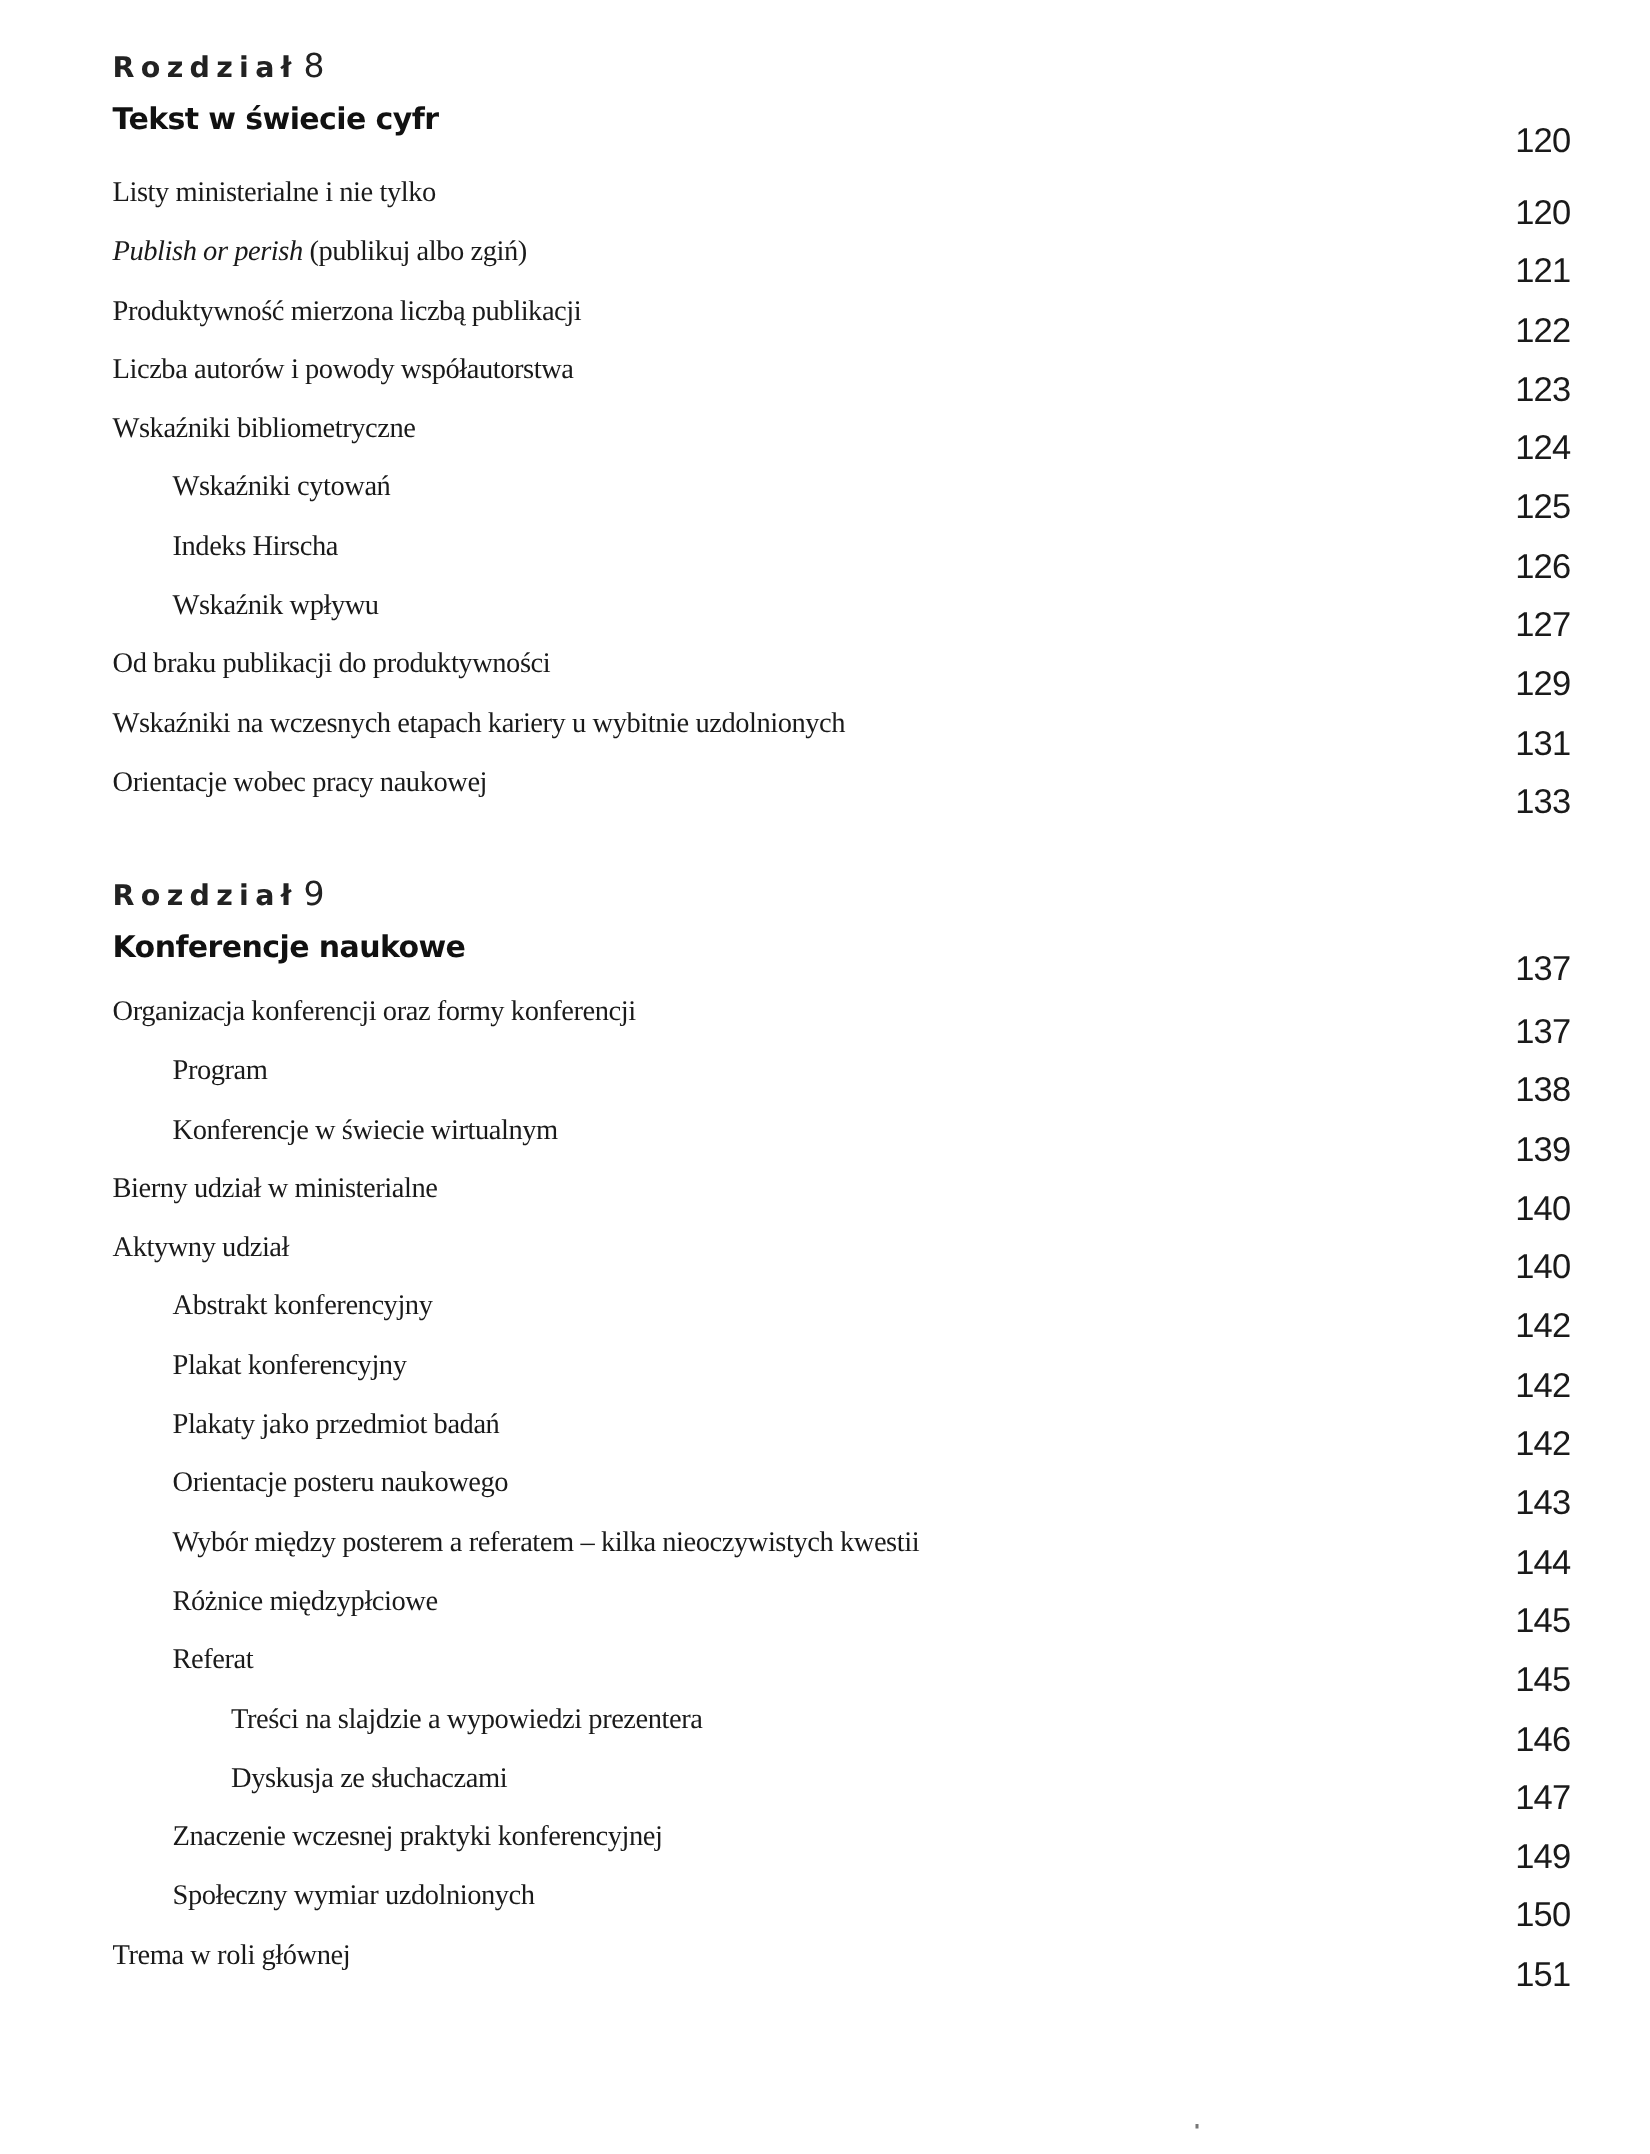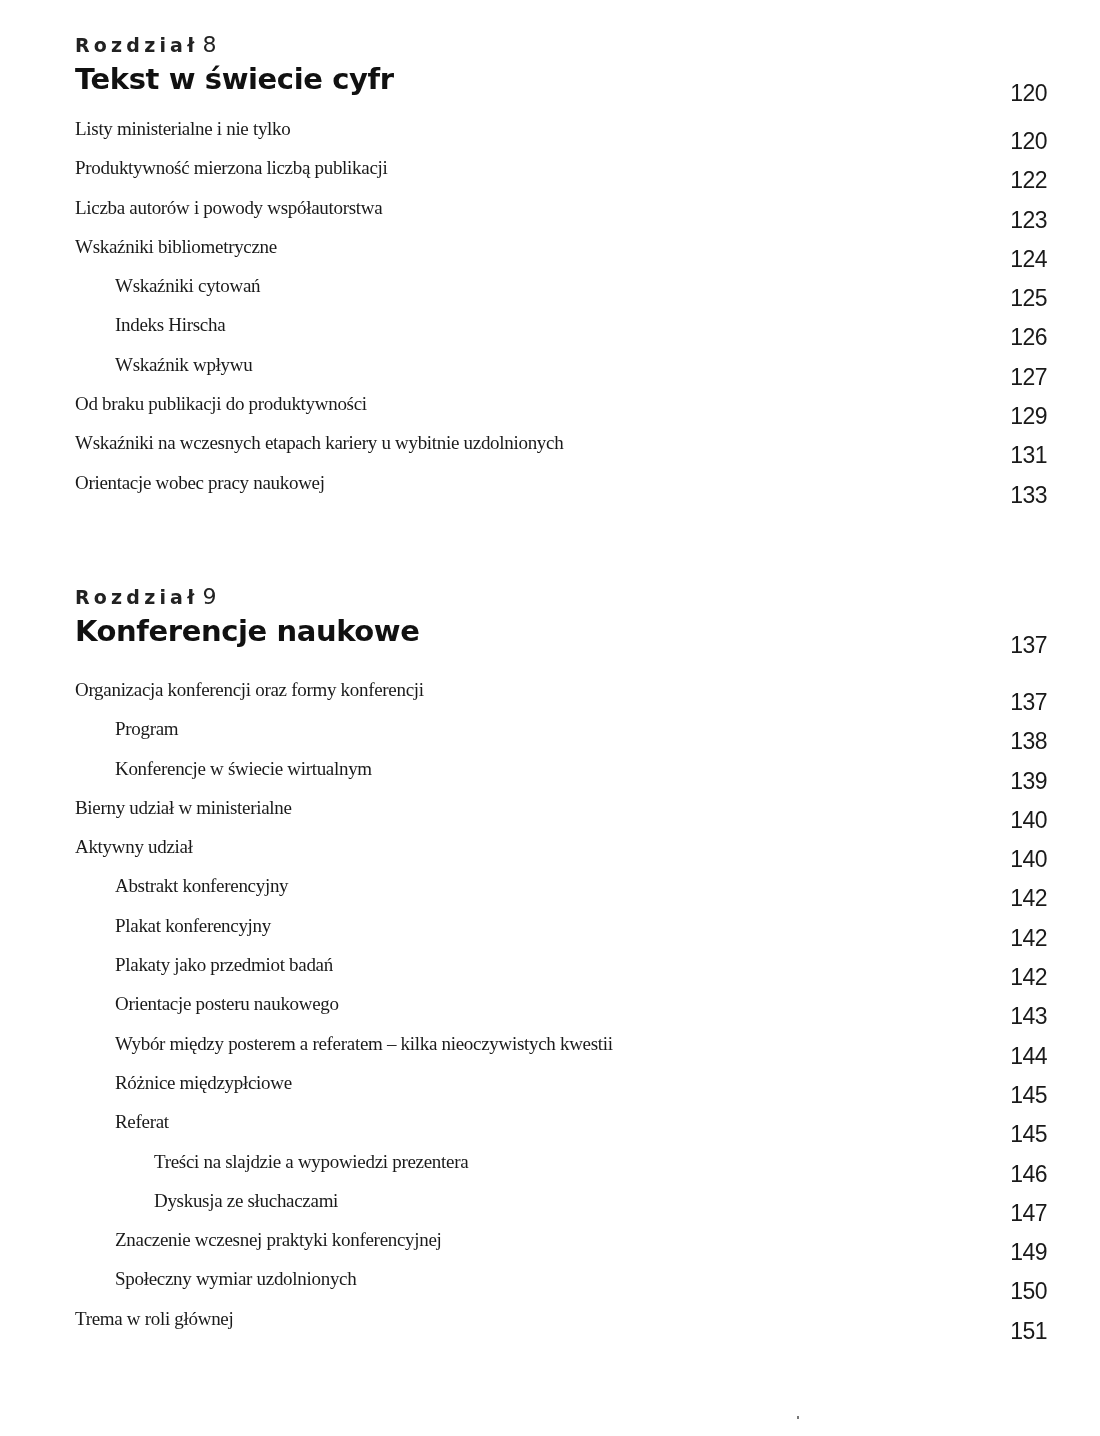--- a/index.html
+++ b/index.html
@@ -41,21 +41,21 @@
       font-weight: normal;
       margin-left: 4px;
     }
     .chapter-title-row {
       position: relative;
       height: 40px;
       margin-top: 2px;
     }
     .chapter-title {
       font-family: "DejaVu Sans", sans-serif;
-      font-size: 29px;
+      font-size: 20px;
       font-weight: bold;
       color: #111;
       line-height: 40px;
       letter-spacing: -0.4px;
     }
     .page-num {
       position: absolute;
       right: 0;
       top: 16px;
       font-family: Liberation Sans, sans-serif;
@@ -111,20 +111,24 @@
     <div class="chapter-title-row">
       <span class="chapter-title">Tekst w świecie cyfr</span>
       <span class="page-num">120</span>
     </div>
     <ul class="toc-list" style="margin-top:10px;">
       <li class="toc-entry level-1">
         <span class="label">Listy ministerialne i nie tylko</span>
         <span class="page-num">120</span>
       </li>
       <li class="toc-entry level-1">
+        <span class="label"><em>Publish or perish</em><span> (publikuj albo zgiń)</span></span>
+        <span class="page-num">121</span>
+      </li>
+      <li class="toc-entry level-1">
         <span class="label">Produktywność mierzona liczbą publikacji</span>
         <span class="page-num">122</span>
       </li>
       <li class="toc-entry level-1">
         <span class="label">Liczba autorów i powody współautorstwa</span>
         <span class="page-num">123</span>
       </li>
       <li class="toc-entry level-1">
         <span class="label">Wskaźniki bibliometryczne</span>
         <span class="page-num">124</span>
@@ -157,21 +161,21 @@
   </section>
 
   <section class="chapter" style="top:585px;">
     <div class="chapter-label">
       <span>Rozdział</span><span class="num">9</span>
     </div>
     <div class="chapter-title-row">
       <span class="chapter-title">Konferencje naukowe</span>
       <span class="page-num">137</span>
     </div>
-    <ul class="toc-list" style="margin-top:19px;">
+    <ul class="toc-list" style="margin-top:4px;">
       <li class="toc-entry level-1">
         <span class="label">Organizacja konferencji oraz formy konferencji</span>
         <span class="page-num">137</span>
       </li>
       <li class="toc-entry level-2">
         <span class="label">Program</span>
         <span class="page-num">138</span>
       </li>
       <li class="toc-entry level-2">
         <span class="label">Konferencje w świecie wirtualnym</span>

